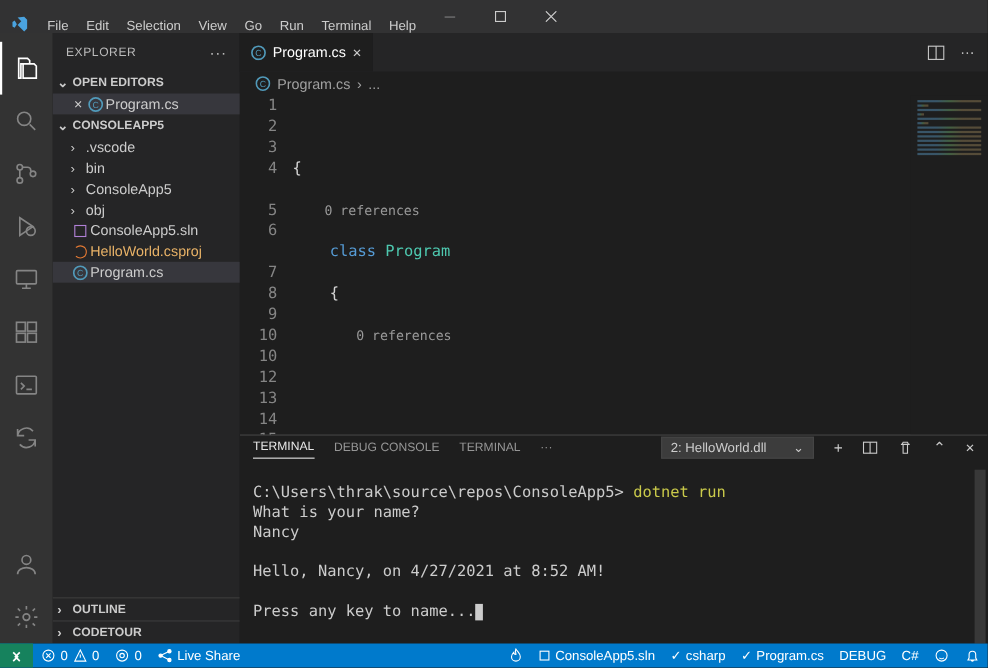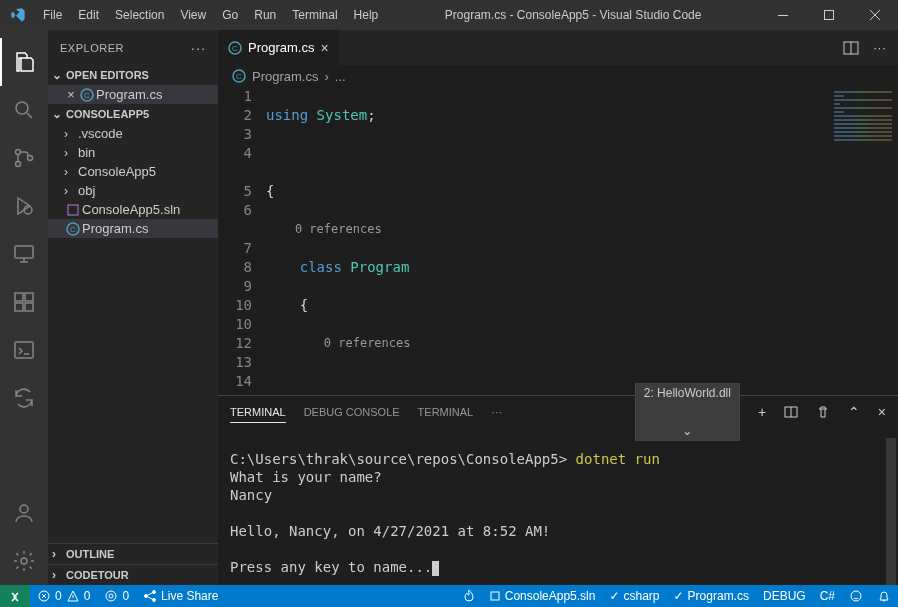--- a/index.html
+++ b/index.html
@@ -1,17 +1,17 @@
 <!DOCTYPE html>
 <html><head>
 <meta charset="utf-8">
 <style>
 * { margin: 0; padding: 0; box-sizing: border-box; }
 body { font-family: "Segoe UI", sans-serif; font-size: 13px; background: #1e1e1e; color: #cccccc; width: 898px; height: 607px; overflow: hidden; display: flex; flex-direction: column; }
-.titlebar { height: 30px; background: #323233; display: flex; align-items: center; color: #cccccc; font-size: 12px; }
+.titlebar { height: 30px; background: #323233; display: flex; align-items: flex-end; color: #cccccc; font-size: 12px; }
 .titlebar .logo { width: 35px; display: flex; align-items: center; justify-content: center; }
 .titlebar .menus { display: flex; }
 .titlebar .menus span { padding: 0 8px; cursor: pointer; }
 .titlebar .title { flex: 1; text-align: center; color: #cccccc; }
 .titlebar .wincontrols { display: flex; }
 .titlebar .wincontrols div { width: 46px; height: 30px; display: flex; align-items: center; justify-content: center; cursor: pointer; }
 .main { flex: 1; display: flex; overflow: hidden; }
 .activitybar { width: 48px; background: #333333; display: flex; flex-direction: column; align-items: center; padding-top: 8px; }
 .activitybar .item { width: 48px; height: 48px; display: flex; align-items: center; justify-content: center; color: #858585; cursor: pointer; }
 .activitybar .item.active { color: #ffffff; border-left: 2px solid #ffffff; }
@@ -40,21 +40,21 @@
 .codelens { color: #999999; font-size: 12px; height: 19px; padding-left: 0; }
 .minimap { position: absolute; right: 0; top: 0; width: 70px; height: 100%; background: rgba(30,30,30,0.6); }
 .minimap-inner { margin: 4px 6px; }
 .minimap-line { height: 2px; margin-bottom: 2px; background: linear-gradient(to right, #4a7a9a 30%, #5a8a5a 50%, #7a6a4a 70%); opacity: 0.6; }
 .k-blue { color: #569cd6; }
 .k-teal { color: #4ec9b0; }
 .panel { height: 190px; border-top: 1px solid #454545; display: flex; flex-direction: column; background: #1e1e1e; }
 .panel-tabs { height: 32px; display: flex; align-items: center; padding: 0 12px; gap: 18px; font-size: 11px; color: #969696; }
 .panel-tabs .ptab { cursor: pointer; padding: 4px 0; }
 .panel-tabs .ptab.active { color: #e7e7e7; border-bottom: 1px solid #e7e7e7; }
-.panel-tabs .dropdown { margin-left: auto; background: #3c3c3c; border: 1px solid #454545; color: #cccccc; padding: 2px 8px; font-size: 12px; display: flex; align-items: center; gap: 24px; cursor: pointer; flex-direction: column; }
+.panel-tabs .dropdown { margin-left: auto; background: #3c3c3c; border: 1px solid #454545; color: #cccccc; padding: 2px 8px; font-size: 12px; display: flex; align-items: center; gap: 24px; cursor: pointer; }
 .panel-tabs .picon { color: #cccccc; cursor: pointer; font-size: 14px; }
 .terminal-body { flex: 1; padding: 4px 12px; font-family: Consolas, monospace; font-size: 14px; line-height: 18px; color: #cccccc; white-space: pre-wrap; position: relative; }
 .terminal-cursor { display: inline-block; width: 7px; height: 15px; background: #cccccc; vertical-align: middle; }
 .statusbar { height: 22px; background: #007acc; color: #ffffff; display: flex; align-items: center; font-size: 12px; }
 .statusbar .sb-item { padding: 0 7px; display: flex; align-items: center; gap: 4px; cursor: pointer; height: 100%; }
 .statusbar .remote { background: #16825d; height: 100%; display: flex; align-items: center; padding: 0 8px; }
 .statusbar .spacer { flex: 1; }
 svg { display: block; }
 .cmd-yellow { color: #c9c94a; }
 </style>
@@ -70,21 +70,20 @@
   <div class="menus">
     <span>File</span>
     <span>Edit</span>
     <span>Selection</span>
     <span>View</span>
     <span>Go</span>
     <span>Run</span>
     <span>Terminal</span>
     <span>Help</span>
   </div>
-  <div class="title">Program.cs - ConsoleApp5 - Visual Studio Code</div>
   <div class="wincontrols">
     <div>
         <svg width="10" height="1">
           <rect width="10" height="1" fill="#ccc"></rect>
         </svg>
       </div>
     <div>
         <svg width="10" height="10">
           <rect x="0.5" y="0.5" width="9" height="9" fill="none" stroke="#ccc"></rect>
         </svg>
@@ -207,20 +206,28 @@
           <span class="chev">›</span>
           <span>obj</span>
         </div>
       <div class="tree-item indent1">
           <span class="ficon">
             <svg width="14" height="14">
               <rect x="2" y="2" width="10" height="10" fill="none" stroke="#b180d7"></rect>
             </svg>
           </span>
           <span>ConsoleApp5.sln</span>
+        </div>
+      <div class="tree-item indent1">
+          <span class="ficon">
+            <svg width="14" height="14">
+              <path d="M3 3 Q7 0 11 3 Q14 7 11 11 Q7 14 3 11" fill="none" stroke="#e37933"></path>
+            </svg>
+          </span>
+          <span style="color:#e8b267">HelloWorld.csproj</span>
         </div>
       <div class="tree-item selected indent1">
           <span class="ficon">
             <svg width="14" height="14">
               <circle cx="7" cy="7" r="6" fill="none" stroke="#519aba" stroke-width="1.5"></circle>
               <text x="7" y="10" font-size="8" fill="#519aba" text-anchor="middle">C</text>
             </svg>
           </span>
           <span>Program.cs</span>
         </div>
@@ -283,21 +290,20 @@
           <div>8</div>
           <div>9</div>
           <div>10</div>
           <div>10</div>
           <div>12</div>
           <div>13</div>
           <div>14</div>
           <div>15</div>
       </div>
       <div class="code">
-<div class="line"><span class="k-blue">using</span> <span class="k-teal">System</span><span>;</span></div>
 <div class="line"></div>
 <div class="line">{</div>
 <div class="codelens">    <span>0 references</span></div>
 <div class="line">    <span class="k-blue">class</span> <span class="k-teal">Program</span></div>
 <div class="line">    {</div>
 <div class="codelens">        <span>0 references</span></div>
 
 
 
 

